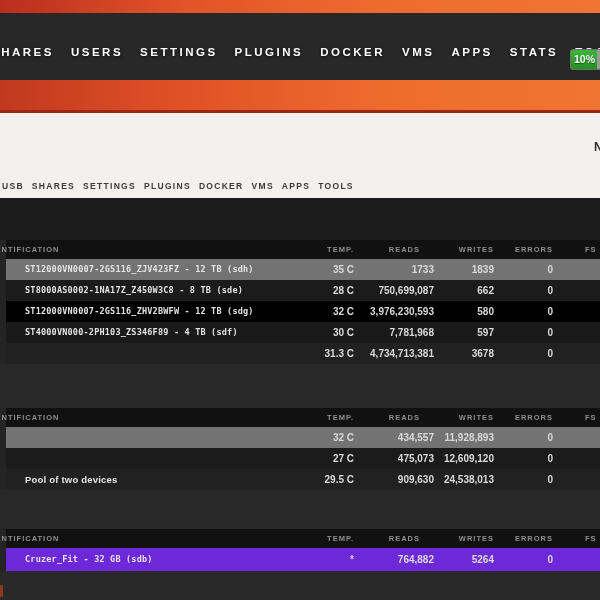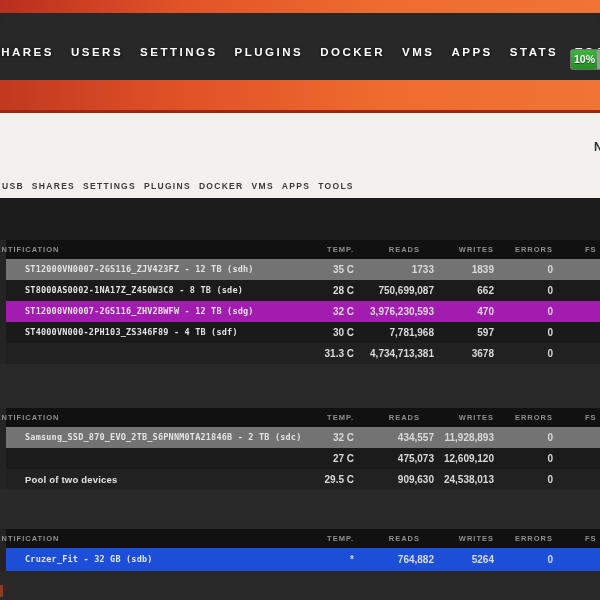--- a/index.html
+++ b/index.html
@@ -91,24 +91,24 @@
   .h-temp   { right: 246px; }
   .h-reads  { right: 180px; }
   .h-writes { right: 106px; }
   .h-errors { right: 47px;  }
   .h-fs     { left: 579px;  }
 
   .drow { position: relative; height: 21px; line-height: 21px; }
   .drow-tall { height: 23px; line-height: 23px; }
   .row-a   { background: #737373; }
   .row-b   { background: #1b1b1b; }
-  .row-a2  { background: #a21caf; }
+  .row-a2  { background: #000000; }
   .row-b2  { background: #1a1a1a; }
   .row-sum { background: #212121; }
-  .row-c   { background: #1d4ed8; }
+  .row-c   { background: #6d28d9; }
 
   .cell { position: absolute; top: 0; white-space: nowrap; }
   .c-name {
     left: 19px;
     font-family: "DejaVu Sans Mono", monospace;
     font-size: 8.5px; font-weight: bold; letter-spacing: .2px;
     color: #e3e3e3; cursor: pointer;
   }
   .c-name-static { cursor: default; font-family: "Liberation Sans", sans-serif; font-size: 9.5px; letter-spacing: .2px; }
   .c-num {
@@ -190,21 +190,21 @@
         <span class="cell c-num c-temp">28 C</span>
         <span class="cell c-num c-reads">750,699,087</span>
         <span class="cell c-num c-writes">662</span>
         <span class="cell c-num c-errors">0</span>
         <span class="cell c-fs">xfs</span>
       </div>
       <div class="drow row-a2">
         <span class="cell c-name">ST12000VN0007-2GS116_ZHV2BWFW - 12 TB (sdg)</span>
         <span class="cell c-num c-temp">32 C</span>
         <span class="cell c-num c-reads">3,976,230,593</span>
-        <span class="cell c-num c-writes">470</span>
+        <span class="cell c-num c-writes">580</span>
         <span class="cell c-num c-errors">0</span>
         <span class="cell c-fs">xfs</span>
       </div>
       <div class="drow row-b2">
         <span class="cell c-name">ST4000VN000-2PH103_ZS346F89 - 4 TB (sdf)</span>
         <span class="cell c-num c-temp">30 C</span>
         <span class="cell c-num c-reads">7,781,968</span>
         <span class="cell c-num c-writes">597</span>
         <span class="cell c-num c-errors">0</span>
         <span class="cell c-fs">xfs</span>
@@ -222,21 +222,20 @@
     <div class="dtable">
       <div class="dheader">
         <span class="hlabel h-id">IDENTIFICATION</span>
         <span class="hlabel h-temp">TEMP.</span>
         <span class="hlabel h-reads">READS</span>
         <span class="hlabel h-writes">WRITES</span>
         <span class="hlabel h-errors">ERRORS</span>
         <span class="hlabel h-fs">FS</span>
       </div>
       <div class="drow row-a">
-        <span class="cell c-name">Samsung_SSD_870_EVO_2TB_S6PNNM0TA21846B - 2 TB (sdc)</span>
         <span class="cell c-num c-temp">32 C</span>
         <span class="cell c-num c-reads">434,557</span>
         <span class="cell c-num c-writes">11,928,893</span>
         <span class="cell c-num c-errors">0</span>
         <span class="cell c-fs">zfs</span>
       </div>
       <div class="drow row-b">
         <span class="cell c-num c-temp">27 C</span>
         <span class="cell c-num c-reads">475,073</span>
         <span class="cell c-num c-writes">12,609,120</span>

